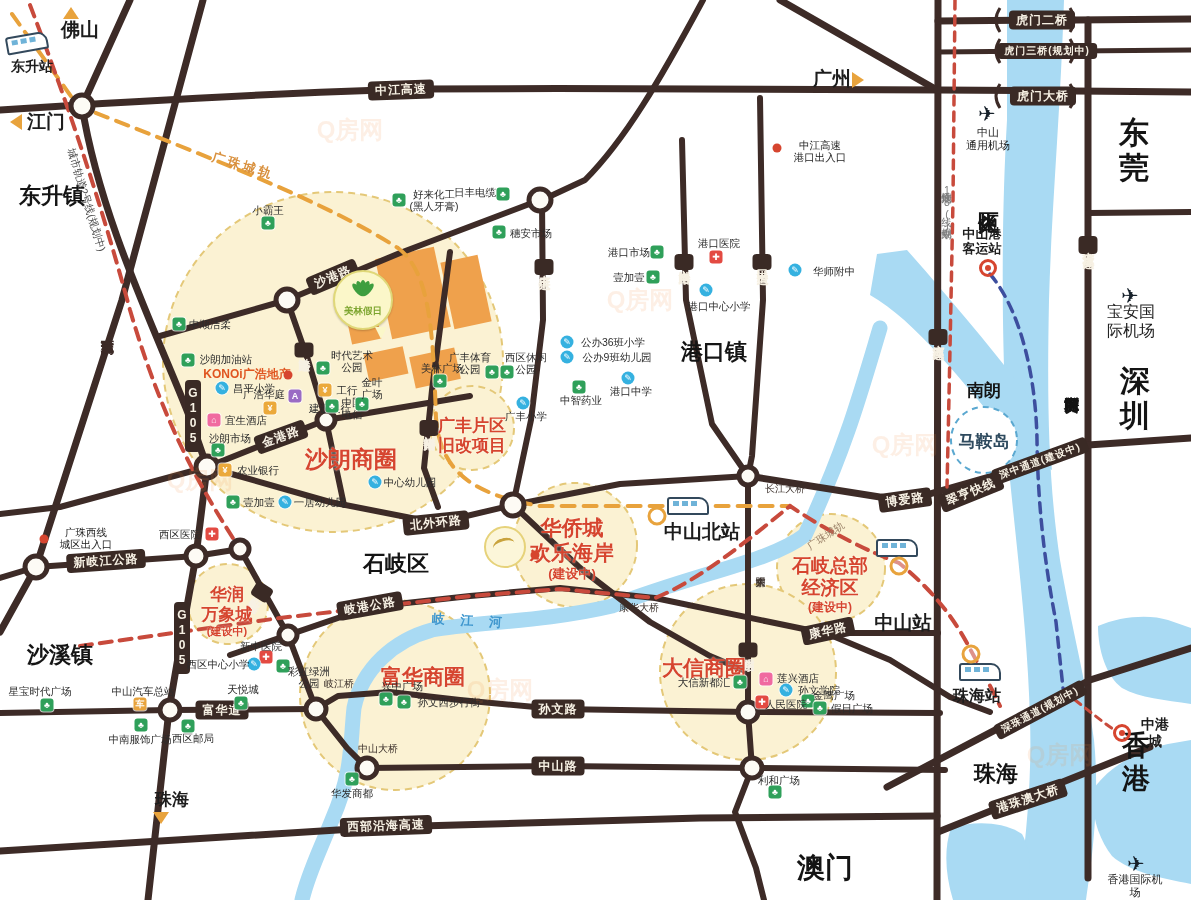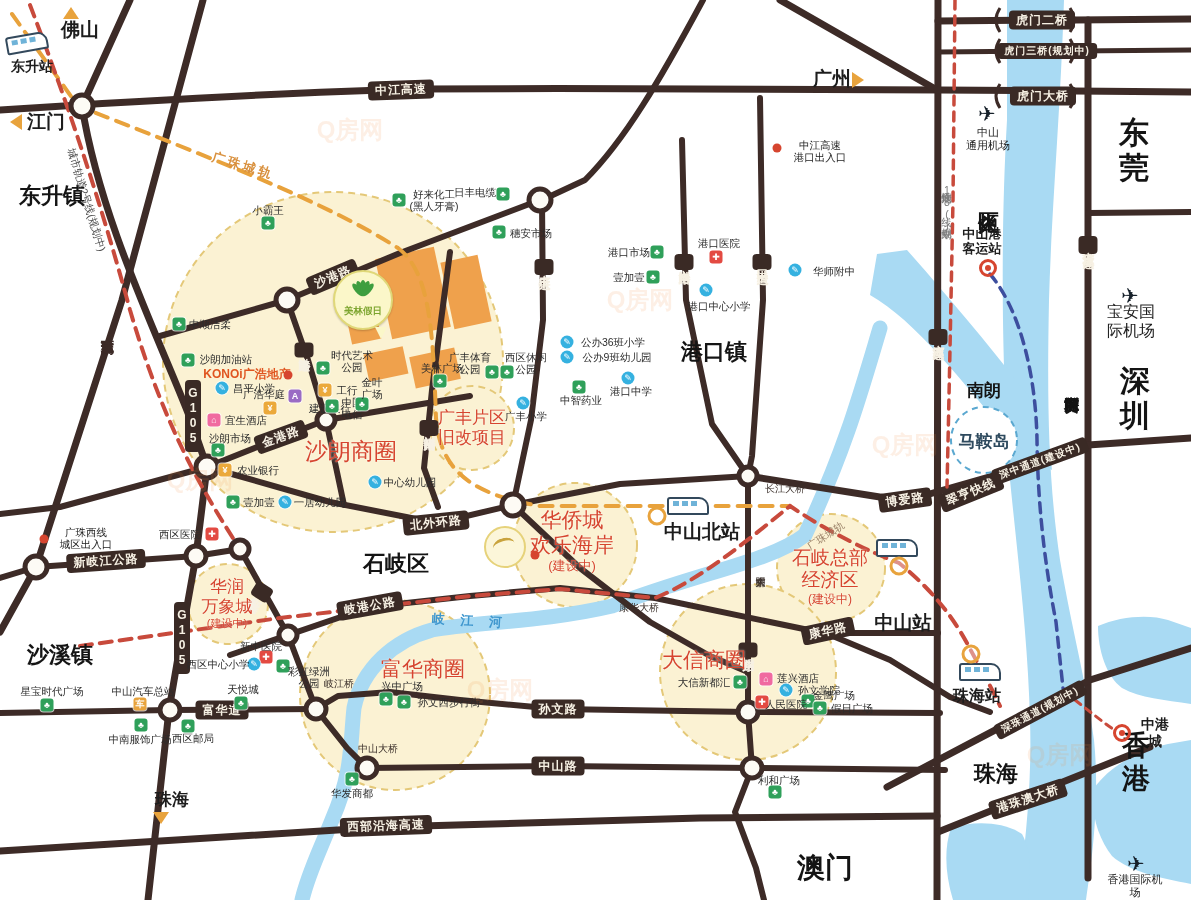--- a/index.html
+++ b/index.html
@@ -6,21 +6,21 @@
   #map{position:relative;width:1191px;height:900px;overflow:hidden;background:#fff;
        font-family:"Liberation Sans","DejaVu Sans",sans-serif;}
   #net{position:absolute;left:0;top:0;}
   #labels{position:absolute;left:0;top:0;width:100%;height:100%;}
   .lab{position:absolute;white-space:pre-line;text-align:center;line-height:1.18;color:#1d1d1d;}
   .pill{position:absolute;background:#3a2a25;color:#f7f1e4;font-weight:bold;border-radius:4px;
         padding:1px 7px;white-space:nowrap;letter-spacing:1px;}
   .pill.v{padding:6px 1px;letter-spacing:1px;}
   .vert{writing-mode:vertical-lr;text-orientation:upright;}
   .region{font-weight:bold;color:#141414;}
-  .zone{color:#d6452f;font-weight:normal;text-shadow:0 0 2px rgba(255,255,255,.8);}
+  .zone{color:#d6452f;font-weight:bold;text-shadow:0 0 2px rgba(255,255,255,.8);margin-top:8px;}
   .zone span{display:block;}
   .poi-i{position:absolute;width:13px;height:13px;border-radius:3px;color:#fff;font-size:9px;
          line-height:13px;text-align:center;font-weight:bold;box-shadow:0 0 0 1px rgba(255,255,255,.7);}
   .poi-i.round{border-radius:50%;}
   .poi-l{font-size:10.5px;color:#2c2c2c;}
   .rt{position:absolute;white-space:pre;}
   .train{position:absolute;width:38px;height:14px;background:#fff;border:2px solid #33495c;
          border-radius:3px 10px 2px 2px;}
   .train i{position:absolute;top:2px;width:6px;height:5px;background:#6fb3d8;}
   .ring{position:absolute;width:13px;height:13px;border:3px solid #e8a33d;border-radius:50%;background:rgba(255,255,255,.4);}
@@ -291,21 +291,21 @@
       <div class="poi-i" style="left: 266px; top: 657px; transform: translate(-50%, -50%); background: rgb(227, 74, 66);">✚</div>
       <div class="lab poi-l" style="left: 261px; top: 646px; transform: translate(-50%, -50%);">新中医院</div>
       <div class="poi-i round" style="left: 254px; top: 664px; transform: translate(-50%, -50%); background: rgb(53, 177, 224);">✎</div>
       <div class="lab poi-l" style="left: 218px; top: 664px; transform: translate(-50%, -50%);">西区中心小学</div>
       <div class="poi-i" style="left: 283px; top: 666px; transform: translate(-50%, -50%); background: rgb(47, 160, 90);">♣</div>
       <div class="lab poi-l" style="left: 309px; top: 677px; transform: translate(-50%, -50%);">彩虹绿洲
 公园</div>
       <div class="poi-i" style="left: 241px; top: 703px; transform: translate(-50%, -50%); background: rgb(47, 160, 90);">♣</div>
       <div class="lab poi-l" style="left: 243px; top: 689px; transform: translate(-50%, -50%);">天悦城</div>
       <div class="poi-i" style="left: 47px; top: 705px; transform: translate(-50%, -50%); background: rgb(47, 160, 90);">♣</div>
-      <div class="lab poi-l" style="left: 52px; top: 691px; transform: translate(-50%, -50%);">星宝时代广场</div>
+      <div class="lab poi-l" style="left: 40px; top: 691px; transform: translate(-50%, -50%);">星宝时代广场</div>
       <div class="poi-i" style="left: 140px; top: 704px; transform: translate(-50%, -50%); background: rgb(232, 163, 61);">车</div>
       <div class="lab poi-l" style="left: 143px; top: 691px; transform: translate(-50%, -50%);">中山汽车总站</div>
       <div class="poi-i" style="left: 141px; top: 725px; transform: translate(-50%, -50%); background: rgb(47, 160, 90);">♣</div>
       <div class="lab poi-l" style="left: 140px; top: 739px; transform: translate(-50%, -50%);">中南服饰广场</div>
       <div class="poi-i" style="left: 188px; top: 726px; transform: translate(-50%, -50%); background: rgb(47, 160, 90);">♣</div>
       <div class="lab poi-l" style="left: 193px; top: 738px; transform: translate(-50%, -50%);">西区邮局</div>
       <div class="poi-i" style="left: 386px; top: 699px; transform: translate(-50%, -50%); background: rgb(47, 160, 90);">♣</div>
       <div class="lab poi-l" style="left: 402px; top: 686px; transform: translate(-50%, -50%);">兴中广场</div>
       <div class="poi-i" style="left: 404px; top: 702px; transform: translate(-50%, -50%); background: rgb(47, 160, 90);">♣</div>
       <div class="lab poi-l" style="left: 449px; top: 702px; transform: translate(-50%, -50%);">孙文西步行街</div>

